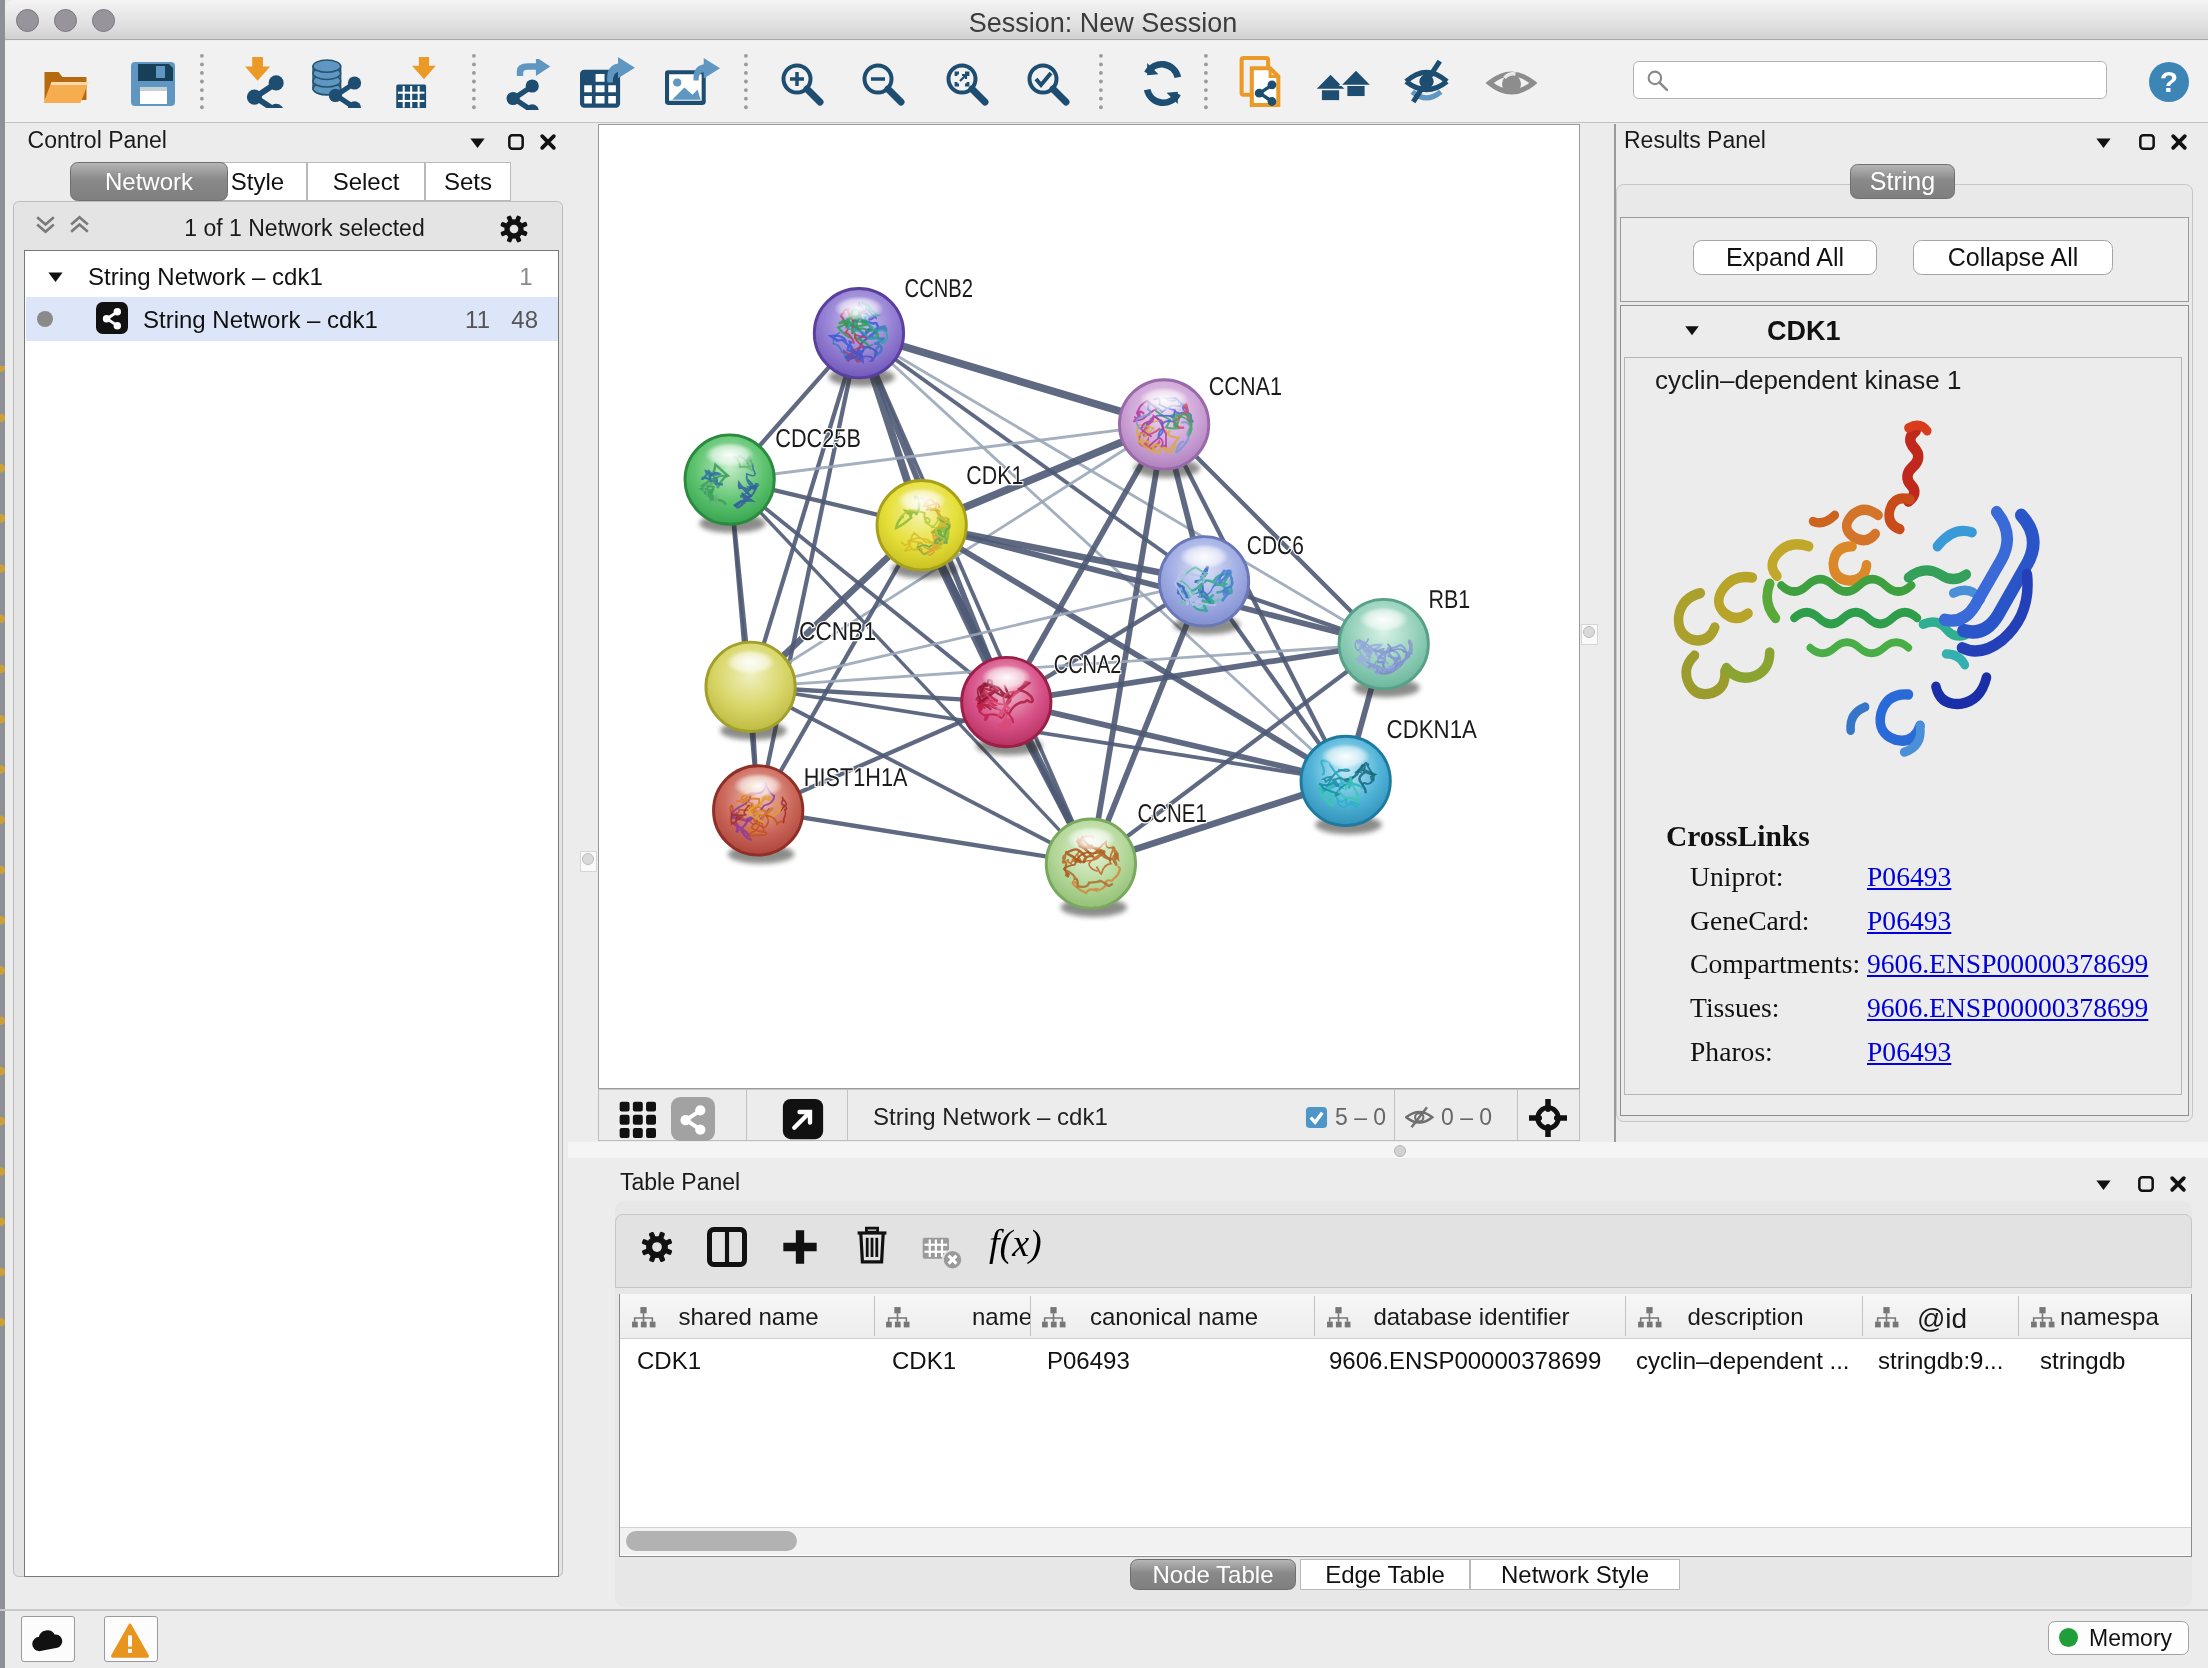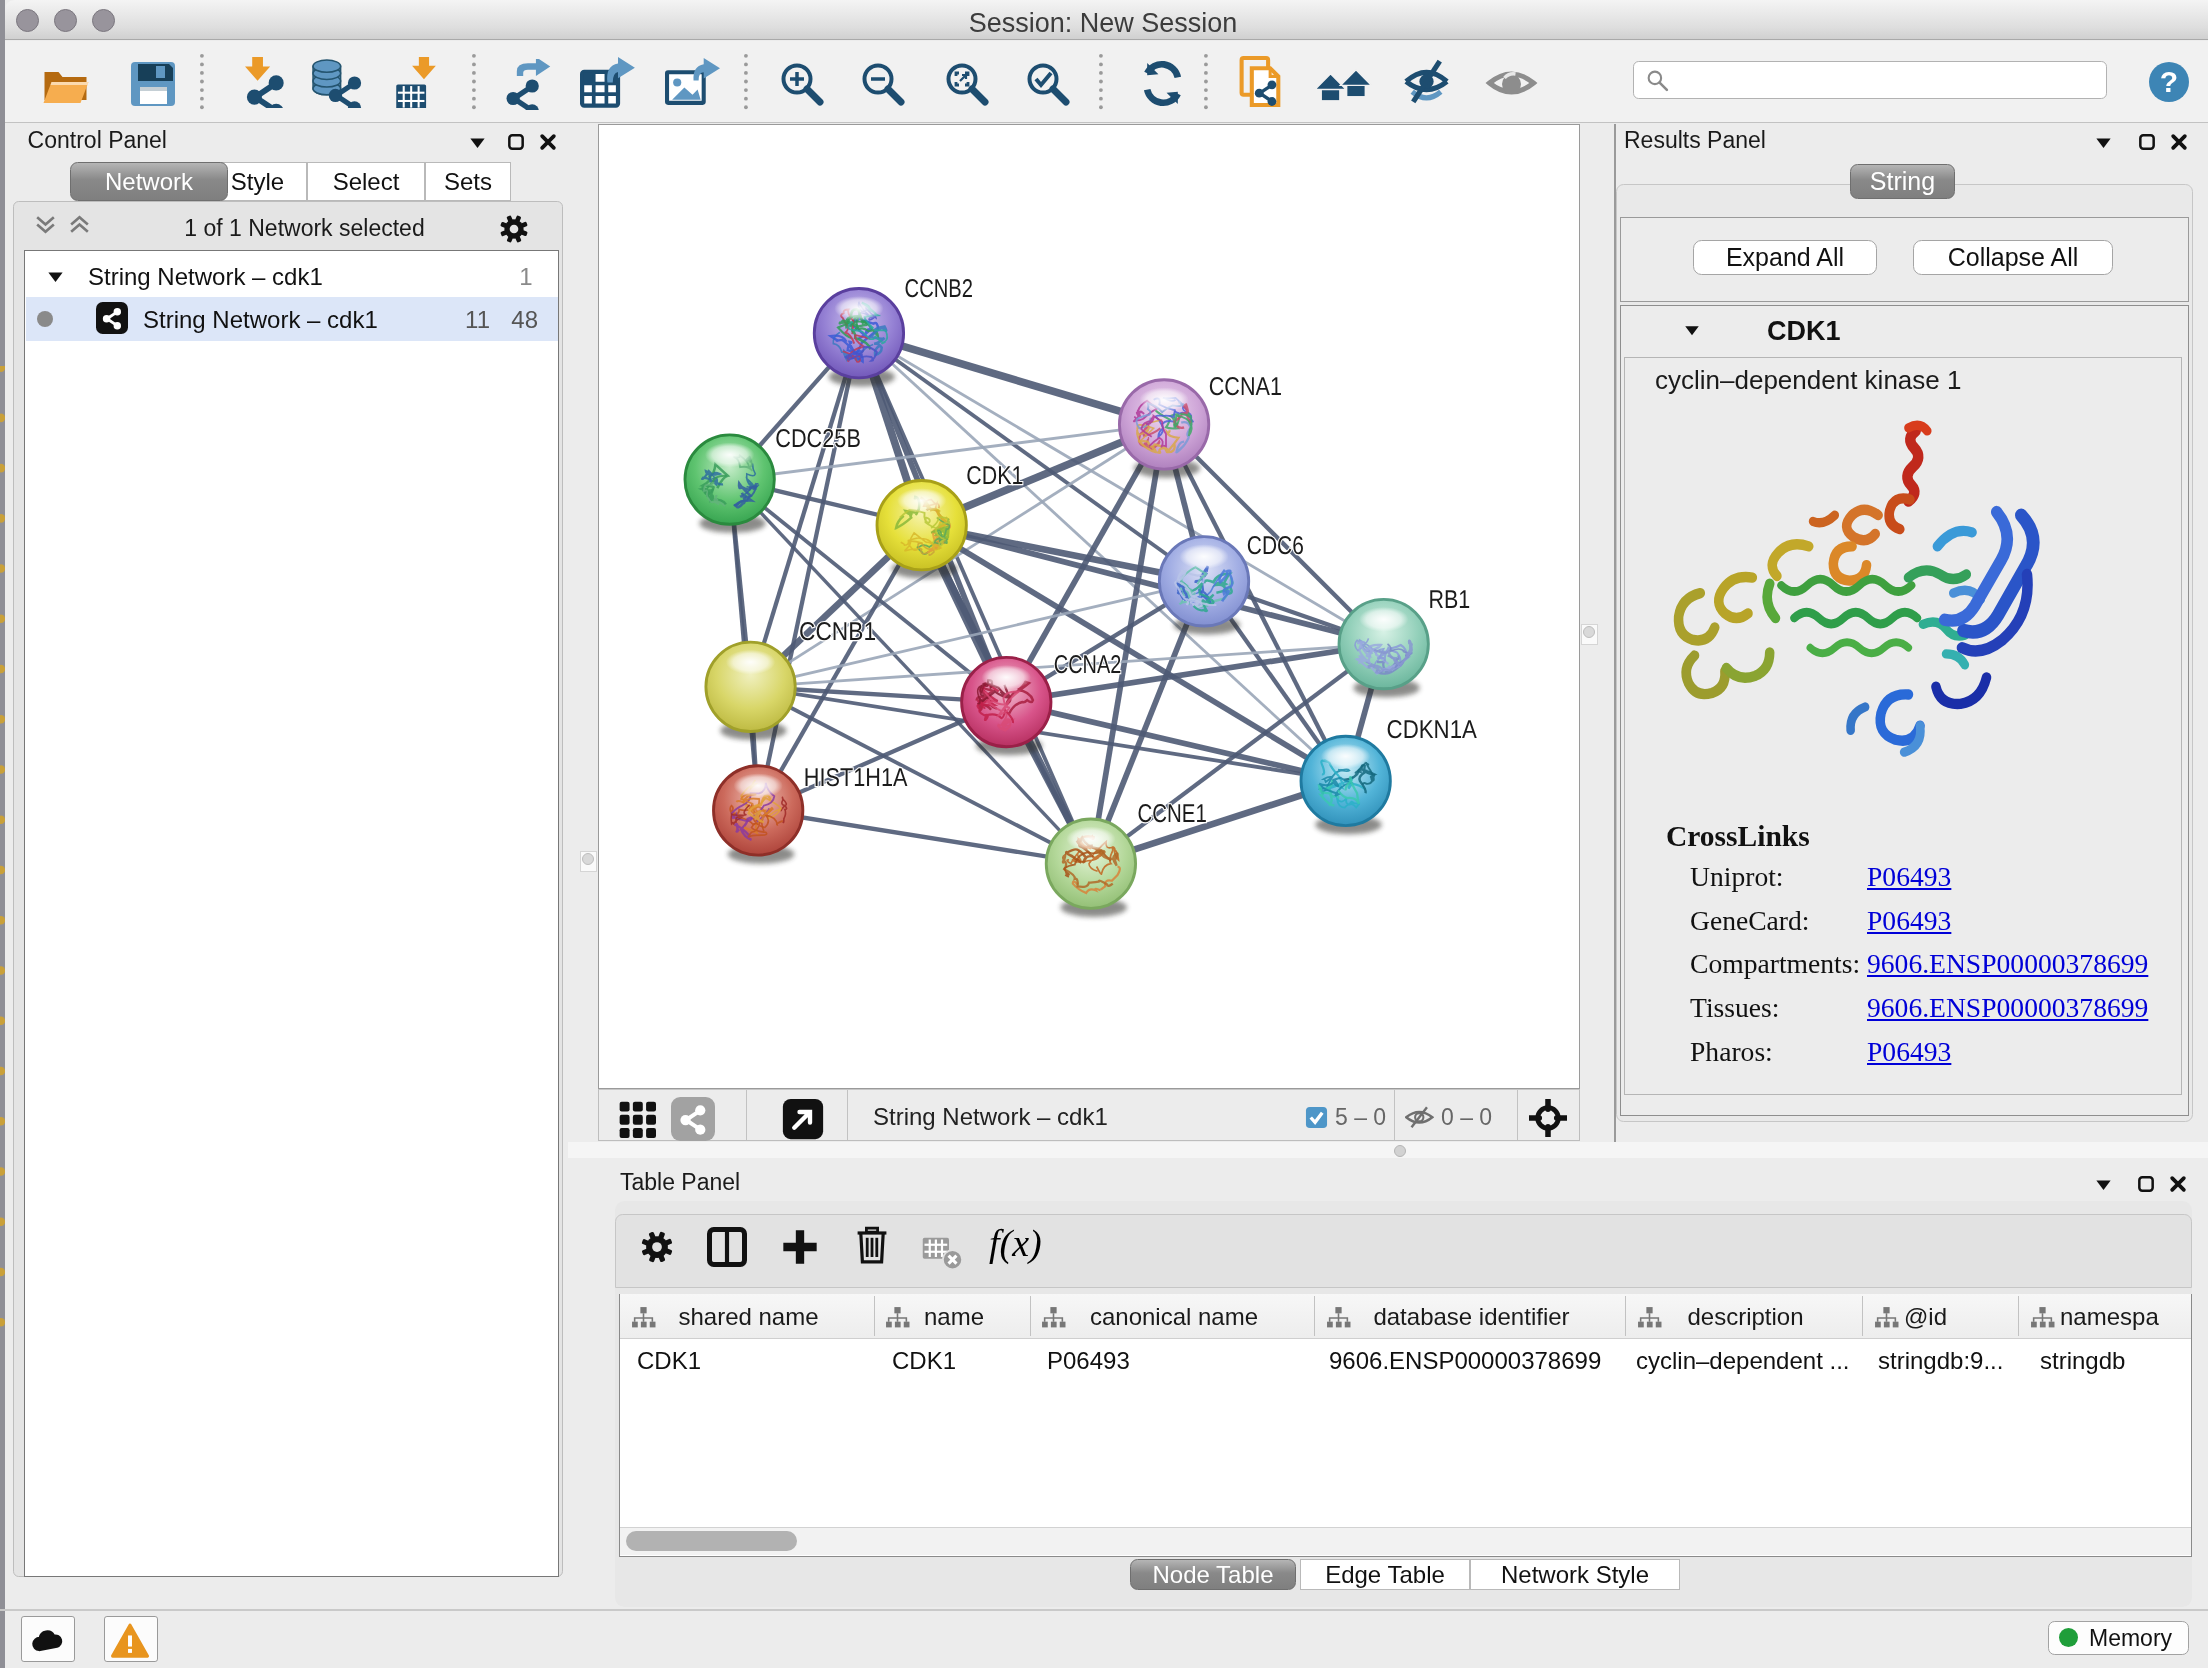--- a/index.html
+++ b/index.html
@@ -735,21 +735,21 @@
   </svg>
 <div class="abs" style="left:661px;top:1303px;width:175px;text-align:center;font-size:24px;color:#1a1a1a;overflow:hidden;white-space:nowrap">shared name</div>
 <div class="abs" style="left:874px;top:1296px;width:1px;height:40px;background:#c2c2c2"></div>
 <svg style="position:absolute;left:885px;top:1305px;" width="25" height="25" viewBox="0 0 48 44">
     <rect x="18" y="2" width="12" height="12" fill="#777"></rect>
     <rect x="2" y="30" width="11" height="11" fill="#777"></rect>
     <rect x="19" y="30" width="11" height="11" fill="#777"></rect>
     <rect x="36" y="30" width="11" height="11" fill="#777"></rect>
     <path d="M24 14 L24 30 M7 30 L7 23 L41 23 L41 30" fill="none" stroke="#777" stroke-width="3"></path>
   </svg>
-<div class="abs" style="left:916px;top:1303px;width:76px;text-align:center;font-size:24px;color:#1a1a1a;overflow:hidden;white-space:nowrap">name</div>
+<div class="abs" style="left:964px;top:1303px;width:76px;text-align:center;font-size:24px;color:#1a1a1a;overflow:hidden;white-space:nowrap">name</div>
 <div class="abs" style="left:1030px;top:1296px;width:1px;height:40px;background:#c2c2c2"></div>
 <svg style="position:absolute;left:1041px;top:1305px;" width="25" height="25" viewBox="0 0 48 44">
     <rect x="18" y="2" width="12" height="12" fill="#777"></rect>
     <rect x="2" y="30" width="11" height="11" fill="#777"></rect>
     <rect x="19" y="30" width="11" height="11" fill="#777"></rect>
     <rect x="36" y="30" width="11" height="11" fill="#777"></rect>
     <path d="M24 14 L24 30 M7 30 L7 23 L41 23 L41 30" fill="none" stroke="#777" stroke-width="3"></path>
   </svg>
 <div class="abs" style="left:1072px;top:1303px;width:204px;text-align:center;font-size:24px;color:#1a1a1a;overflow:hidden;white-space:nowrap">canonical name</div>
 <div class="abs" style="left:1314px;top:1296px;width:1px;height:40px;background:#c2c2c2"></div>
@@ -771,21 +771,21 @@
   </svg>
 <div class="abs" style="left:1667px;top:1303px;width:157px;text-align:center;font-size:24px;color:#1a1a1a;overflow:hidden;white-space:nowrap">description</div>
 <div class="abs" style="left:1862px;top:1296px;width:1px;height:40px;background:#c2c2c2"></div>
 <svg style="position:absolute;left:1874px;top:1305px;" width="25" height="25" viewBox="0 0 48 44">
     <rect x="18" y="2" width="12" height="12" fill="#777"></rect>
     <rect x="2" y="30" width="11" height="11" fill="#777"></rect>
     <rect x="19" y="30" width="11" height="11" fill="#777"></rect>
     <rect x="36" y="30" width="11" height="11" fill="#777"></rect>
     <path d="M24 14 L24 30 M7 30 L7 23 L41 23 L41 30" fill="none" stroke="#777" stroke-width="3"></path>
   </svg>
-<div class="abs" style="left:1904px;top:1303px;width:76px;font-size:24px;color:#1a1a1a;overflow:hidden;white-space:nowrap">@id</div>
+<div class="abs" style="left:1904px;top:1303px;width:76px;text-align:center;font-size:28px;color:#1a1a1a;overflow:hidden;white-space:nowrap">@id</div>
 <div class="abs" style="left:2018px;top:1296px;width:1px;height:40px;background:#c2c2c2"></div>
 <svg style="position:absolute;left:2030px;top:1305px;" width="25" height="25" viewBox="0 0 48 44">
     <rect x="18" y="2" width="12" height="12" fill="#777"></rect>
     <rect x="2" y="30" width="11" height="11" fill="#777"></rect>
     <rect x="19" y="30" width="11" height="11" fill="#777"></rect>
     <rect x="36" y="30" width="11" height="11" fill="#777"></rect>
     <path d="M24 14 L24 30 M7 30 L7 23 L41 23 L41 30" fill="none" stroke="#777" stroke-width="3"></path>
   </svg>
 <div class="abs" style="left:2060px;top:1303px;width:99px;text-align:center;font-size:24px;color:#1a1a1a;overflow:hidden;white-space:nowrap">namespace</div>
 <div class="abs" style="left:620px;top:1338px;width:1571px;height:1px;background:#cfcfcf"></div>

